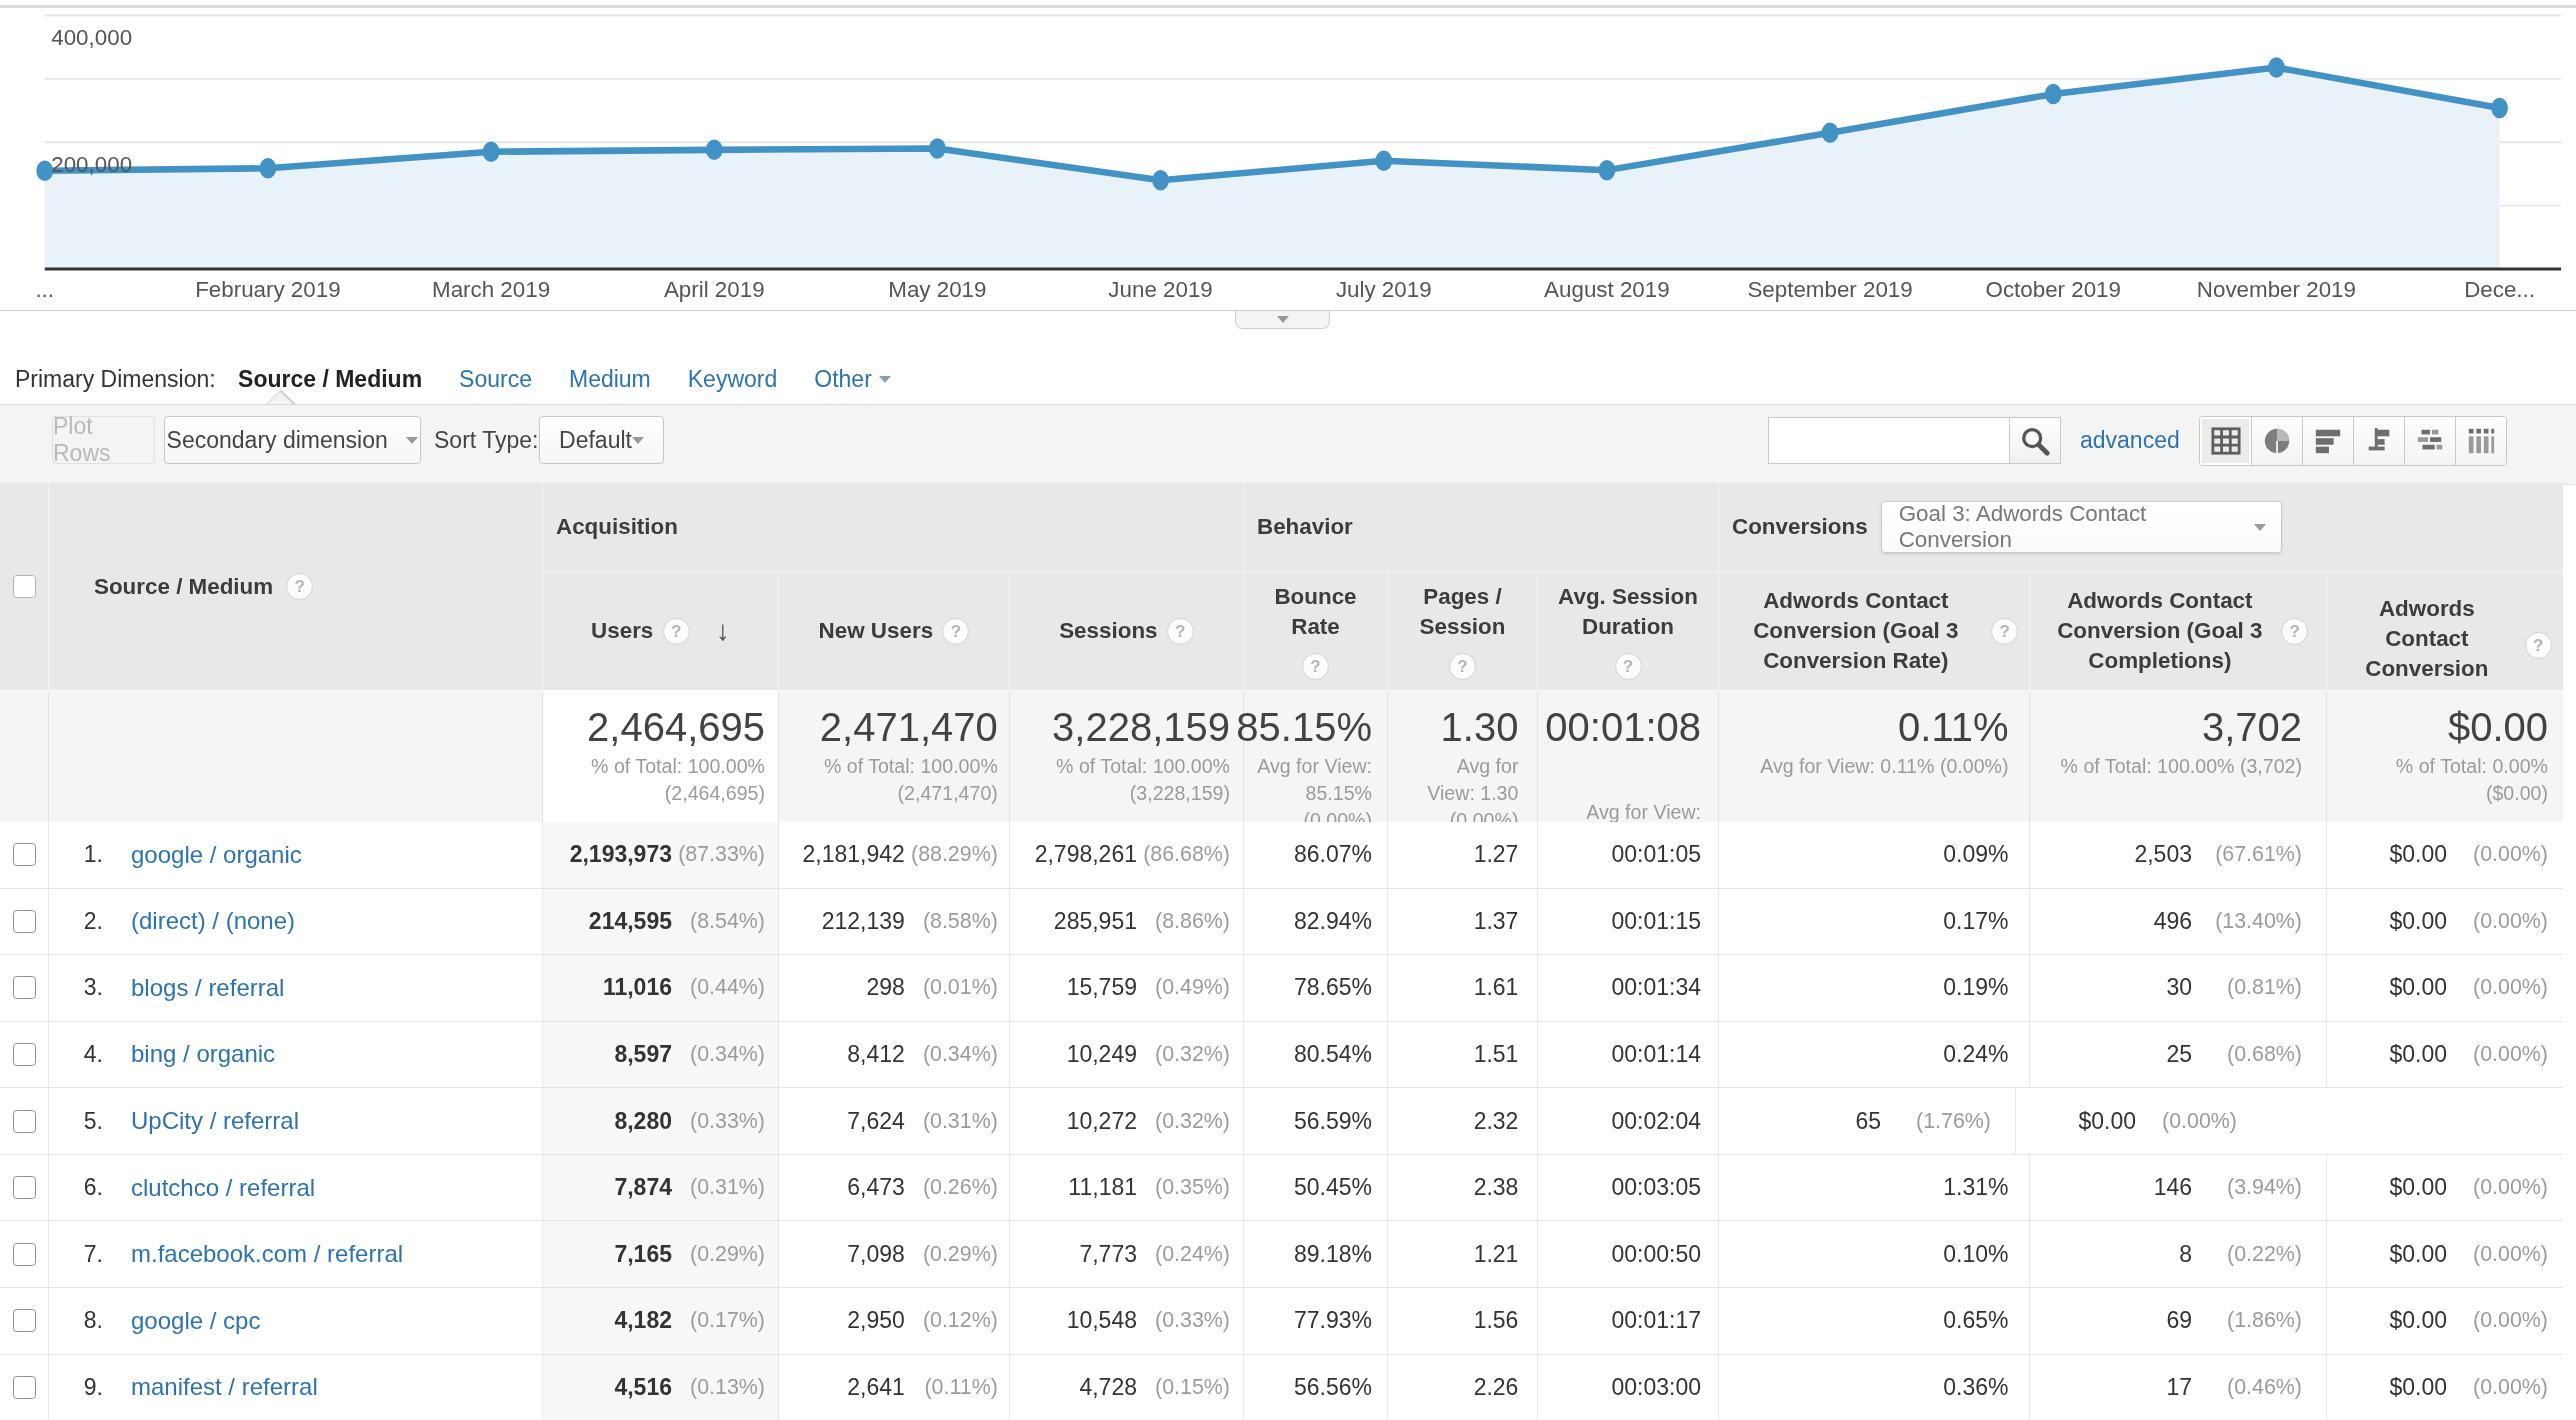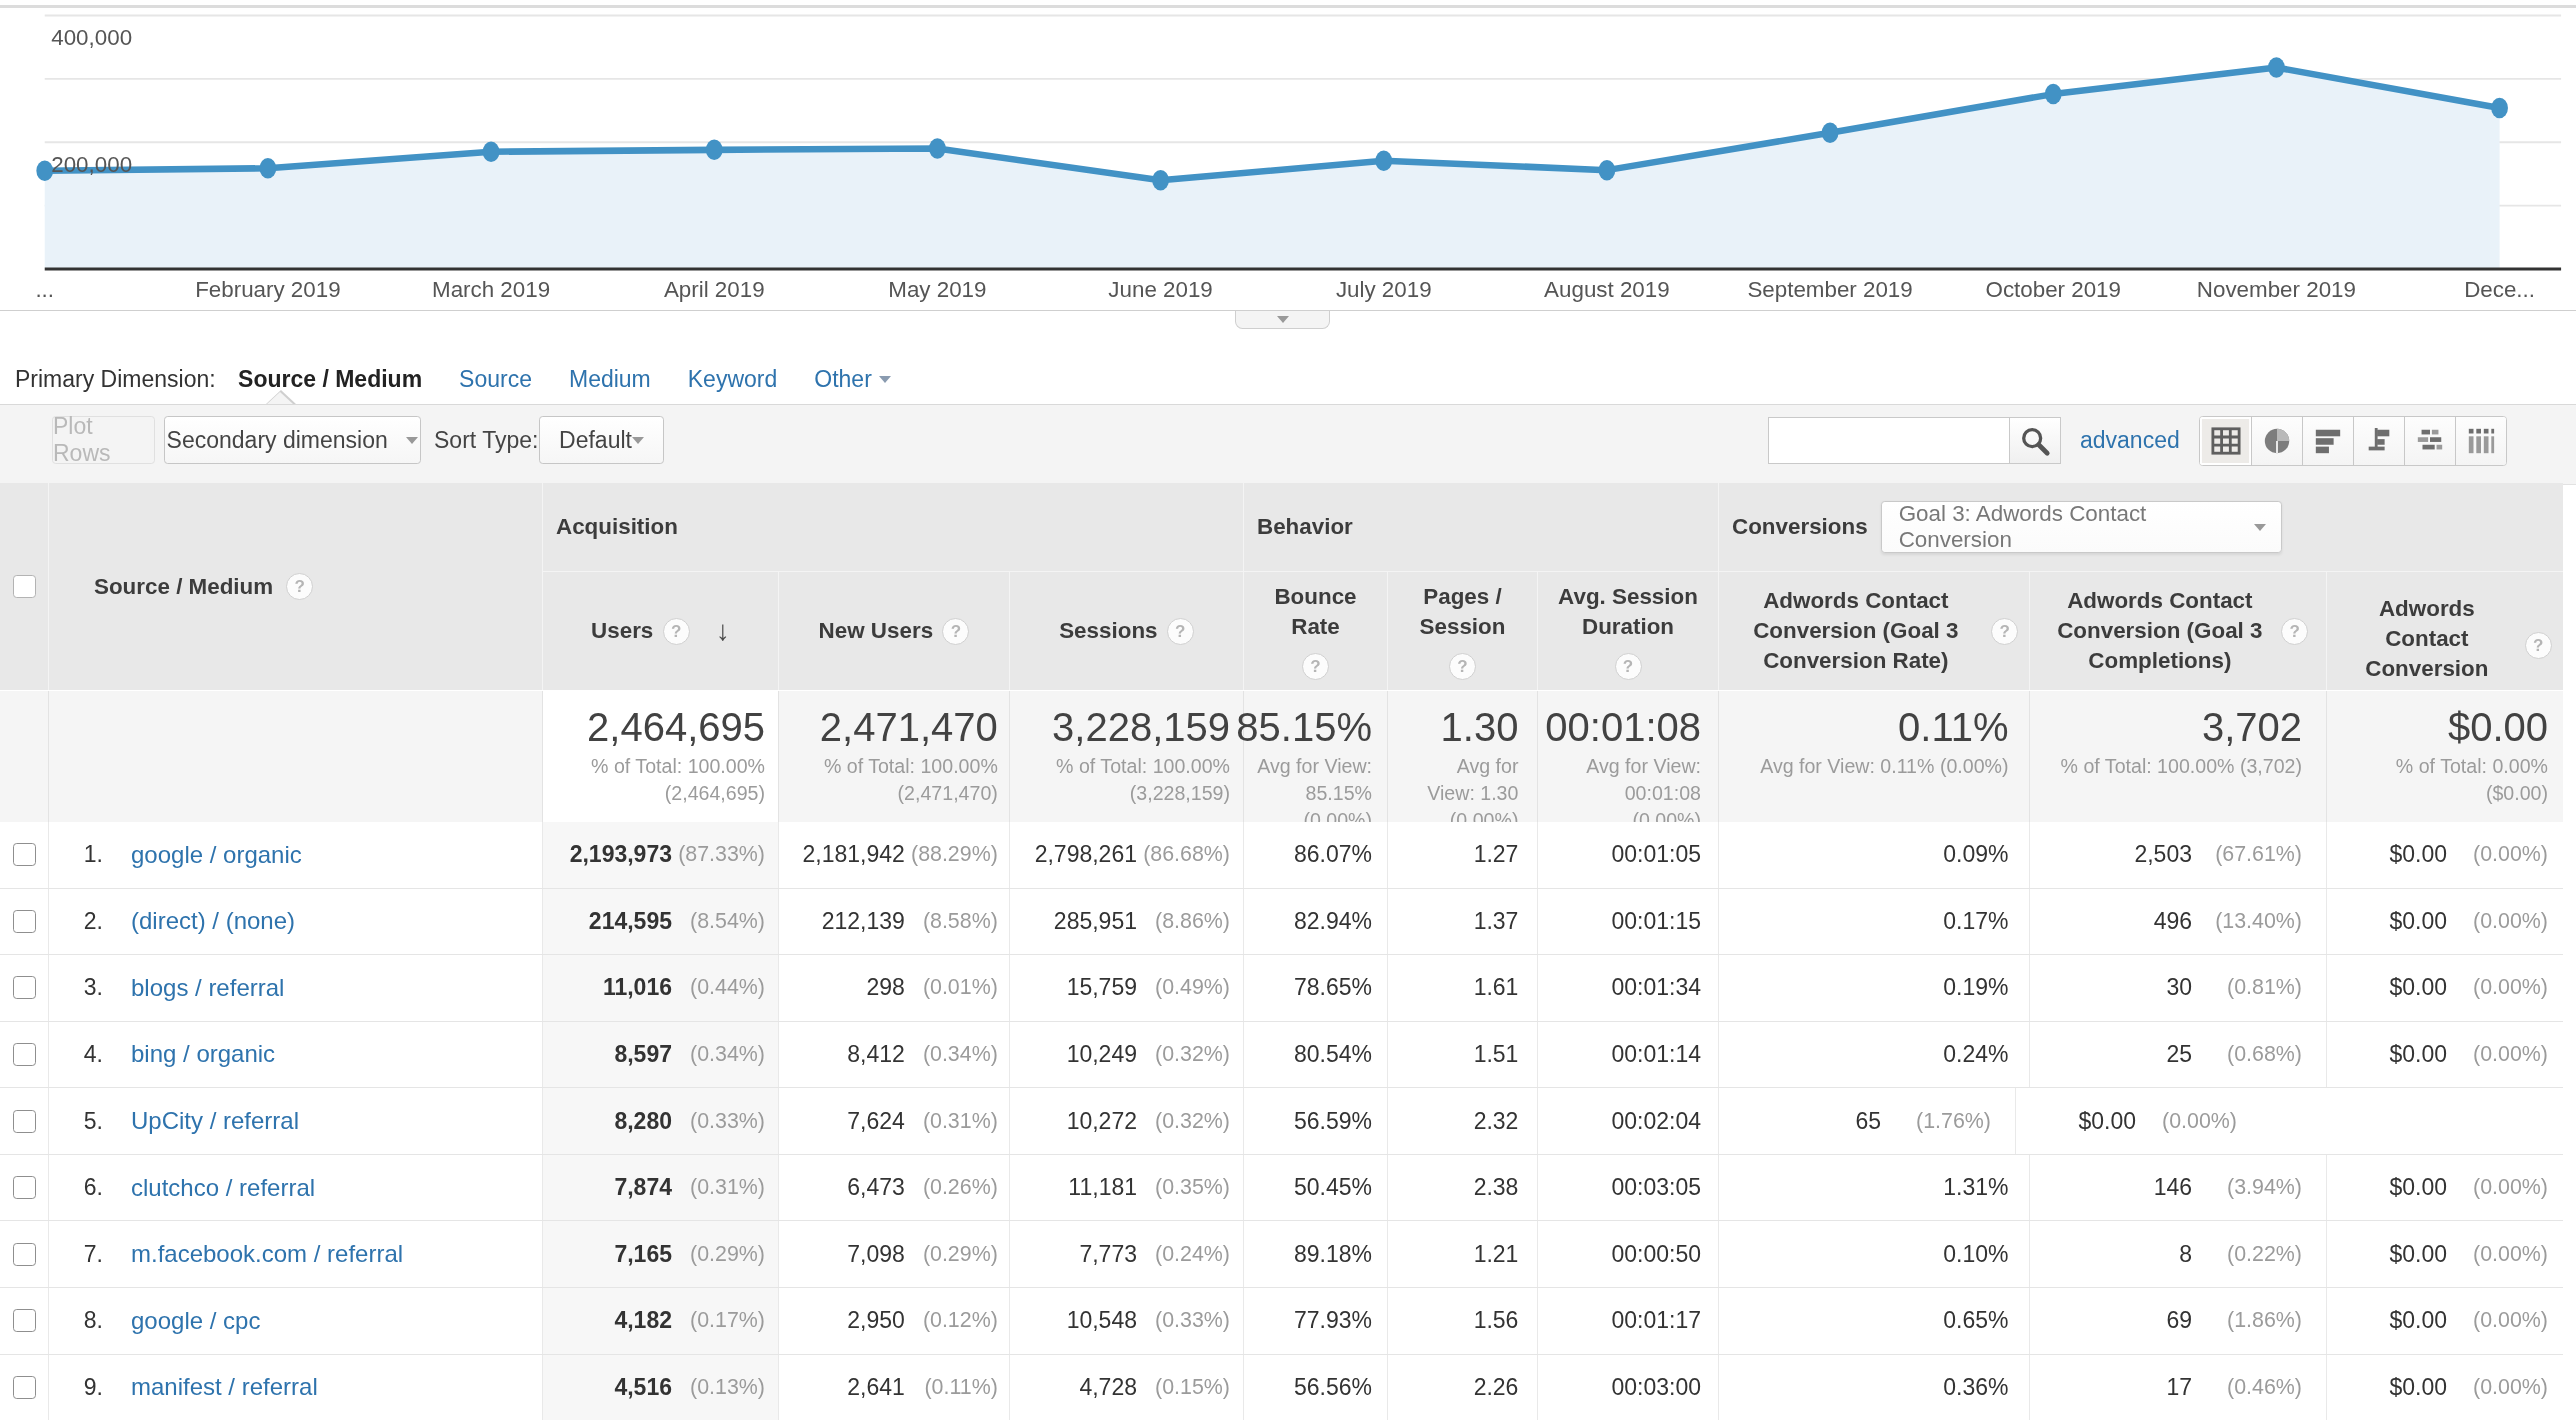--- a/index.html
+++ b/index.html
@@ -317,21 +317,21 @@
     <span class="tsub">Avg for View:
 85.15%
 (0.00%)</span>
   </div>
   <div class="cell c6" style="padding-right:18.6px;">
     <span class="tmain">1.30</span>
     <span class="tsub">Avg for
 View: 1.30
 (0.00%)</span>
   </div>
-  <div class="cell c7" style="padding-right:17px;">
+  <div class="cell c7" style="padding-right:17px;gap:46px;">
     <span class="tmain">00:01:08</span>
     <span class="tsub">Avg for View:
 00:01:08
 (0.00%)</span>
   </div>
   <div class="cell c8" style="padding-right:20.5px;">
     <span class="tmain">0.11%</span>
     <span class="tsub">Avg for View: 0.11% (0.00%)</span>
   </div>
   <div class="cell c9" style="padding-right:24px;">

